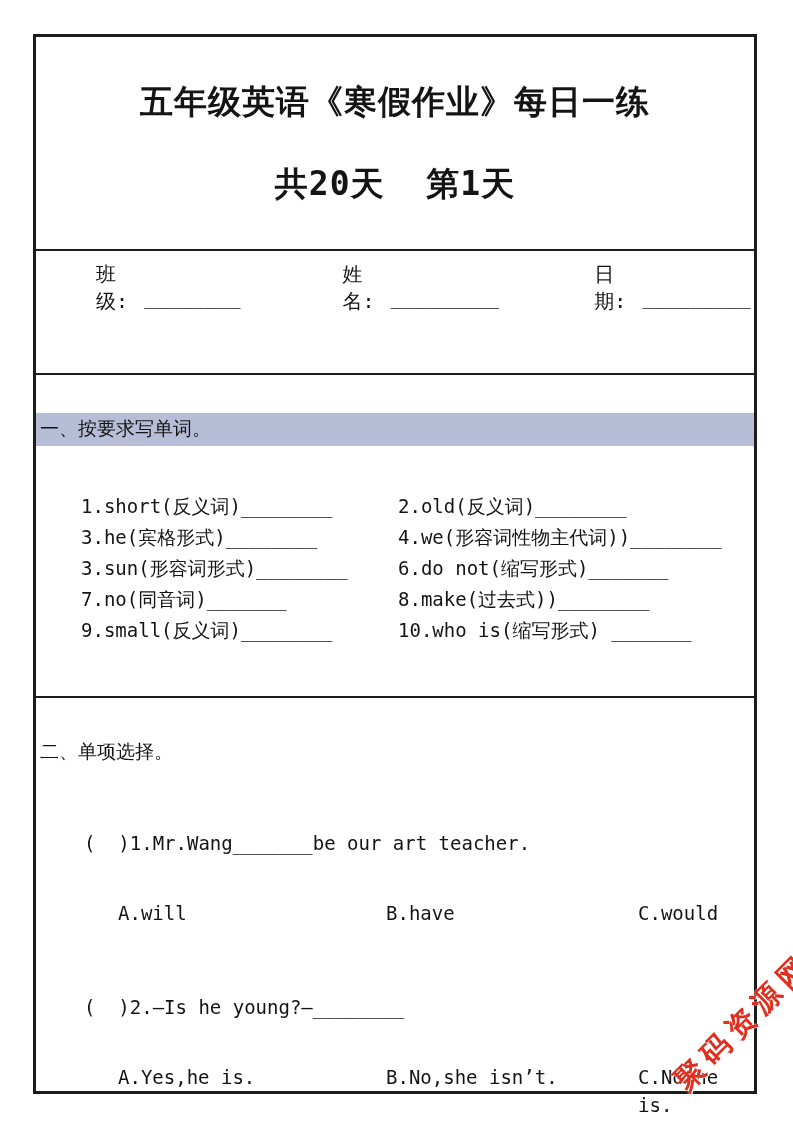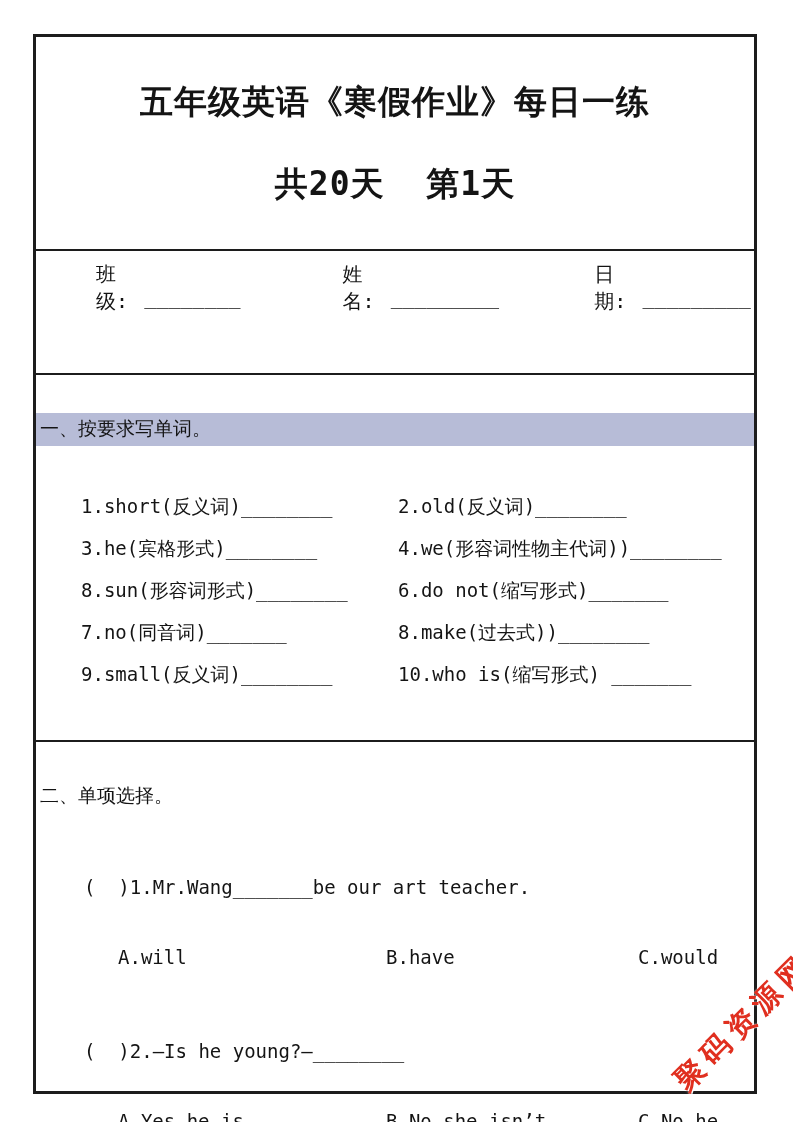--- a/index.html
+++ b/index.html
@@ -21,21 +21,21 @@
   
   .info-row{display:flex;align-items:center;padding:10px 0 12px 60px;font-size:20px;}
   .info-field{display:flex;}
   .info-field:nth-child(2){margin-left:98px;}
   .info-field:nth-child(3){margin-left:92px;}
   
   .band{background:#b7bcd7;font-size:19px;padding:4px 8px 5px 4px;line-height:1.25;}
   .plain-head{font-size:19px;padding:6px 8px 2px 4px;line-height:1.25;font-family:Liberation Mono, monospace;}
   .sec{padding-bottom:8px;}
   
-  .grid2{display:grid;grid-template-columns:317px 1fr;row-gap:16px;
+  .grid2{display:grid;grid-template-columns:317px 1fr;row-gap:5px;
          padding:10px 6px 12px 45px;font-size:19px;}
   
   .stem{font-size:19px;padding:5px 6px 2px 48px;line-height:1.45;}
   .opts{display:grid;grid-template-columns:268px 252px 1fr;
         padding:3px 6px 4px 82px;font-size:19px;line-height:1.45;}
   
   .watermark{
     position:absolute;left:644px;top:1002px;width:200px;text-align:center;
     transform:rotate(-45deg);transform-origin:center;
     font-size:29px;font-weight:bold;letter-spacing:7px;
@@ -59,21 +59,21 @@
     <span class="info-field"><span>日期:</span><span> _________</span></span>
   </div>
 
   <div class="row sec" style="padding-bottom:2px;margin-top:46px;">
     <div class="band">一、按要求写单词。</div>
     <div class="grid2">
       <div class="row-item">1.short(反义词)________</div>
       <div class="row-item">2.old(反义词)________</div>
       <div class="row-item">3.he(宾格形式)________</div>
       <div class="row-item">4.we(形容词性物主代词))________</div>
-      <div class="row-item">8.sun(形容词形式)________</div>
+      <div class="row-item">3.sun(形容词形式)________</div>
       <div class="row-item">6.do not(缩写形式)_______</div>
       <div class="row-item">7.no(同音词)_______</div>
       <div class="row-item">8.make(过去式))________</div>
       <div class="row-item">9.small(反义词)________</div>
       <div class="row-item">10.who is(缩写形式) _______</div>
     </div>
   </div>
 
   <div class="row sec">
     <div class="plain-head">二、单项选择。</div>

